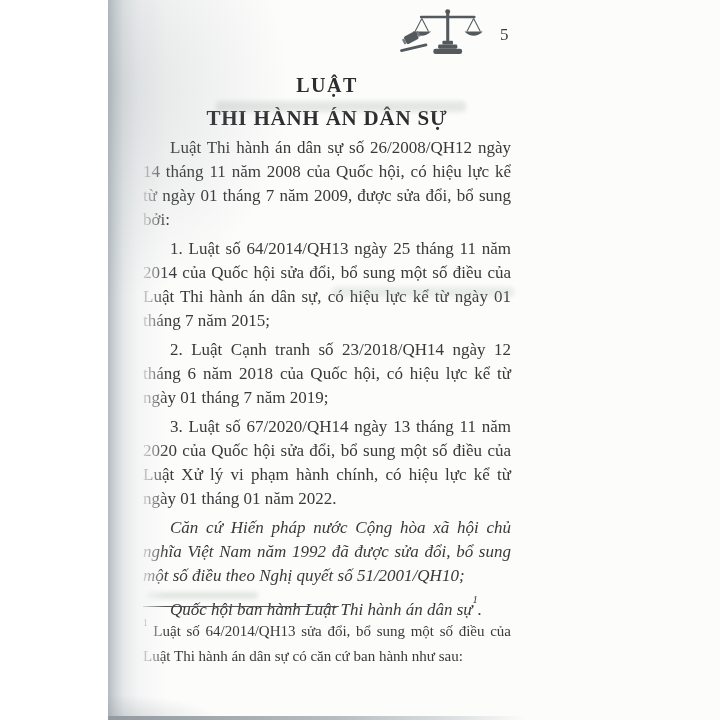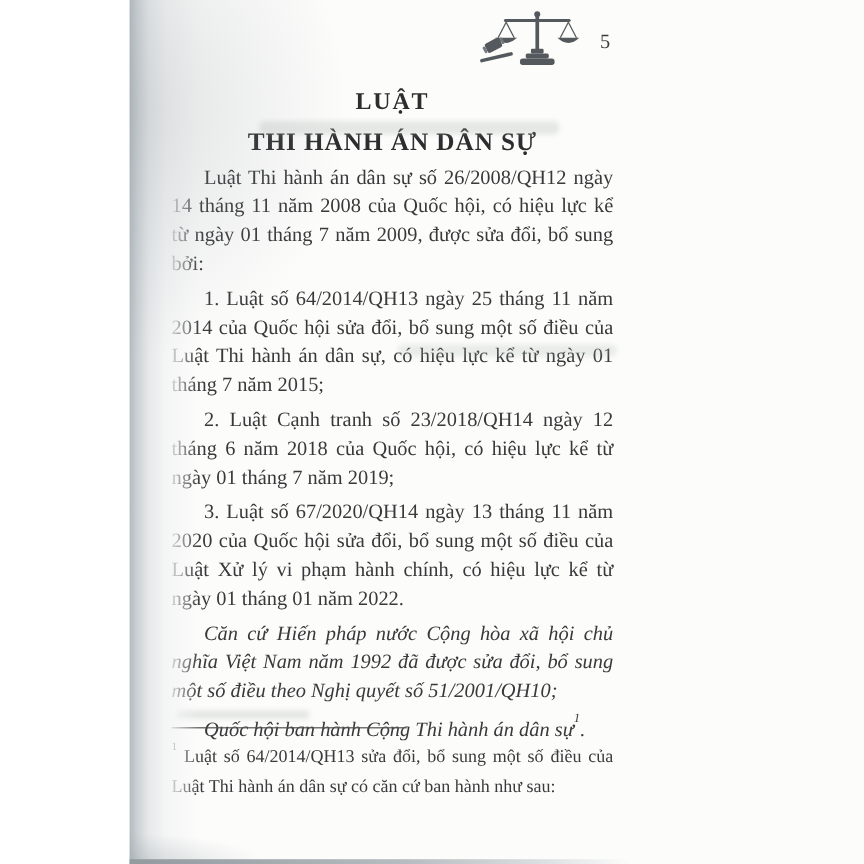--- a/index.html
+++ b/index.html
@@ -105,21 +105,21 @@
       <div class="title-line1">LUẬT</div>
       <div class="title-line2">THI HÀNH ÁN DÂN SỰ</div>
     </div>
 
     <div class="content">
       <p>Luật Thi hành án dân sự số 26/2008/QH12 ngày 14 tháng 11 năm 2008 của Quốc hội, có hiệu lực kể từ ngày 01 tháng 7 năm 2009, được sửa đổi, bổ sung bởi:</p>
       <p>1. Luật số 64/2014/QH13 ngày 25 tháng 11 năm 2014 của Quốc hội sửa đổi, bổ sung một số điều của Luật Thi hành án dân sự, có hiệu lực kể từ ngày 01 tháng 7 năm 2015;</p>
       <p>2. Luật Cạnh tranh số 23/2018/QH14 ngày 12 tháng 6 năm 2018 của Quốc hội, có hiệu lực kể từ ngày 01 tháng 7 năm 2019;</p>
       <p>3. Luật số 67/2020/QH14 ngày 13 tháng 11 năm 2020 của Quốc hội sửa đổi, bổ sung một số điều của Luật Xử lý vi phạm hành chính, có hiệu lực kể từ ngày 01 tháng 01 năm 2022.</p>
       <p class="italic">Căn cứ Hiến pháp nước Cộng hòa xã hội chủ nghĩa Việt Nam năm 1992 đã được sửa đổi, bổ sung một số điều theo Nghị quyết số 51/2001/QH10;</p>
-      <p class="italic"><span>Quốc hội ban hành Cộng Thi hành án dân sự</span><sup class="marker">1</sup><span>.</span></p>
+      <p class="italic"><span>Quốc hội ban hành Luật Thi hành án dân sự</span><sup class="marker">1</sup><span>.</span></p>
     </div>
 
     <div class="footnote">
       <div class="fn-rule"></div>
       <p><sup class="marker">1</sup><span> Luật số 64/2014/QH13 sửa đổi, bổ sung một số điều của Luật Thi hành án dân sự có căn cứ ban hành như sau:</span></p>
     </div>
 
     <div class="ghost ghost-1"></div>
     <div class="ghost ghost-2"></div>
     <div class="ghost ghost-3"></div>

